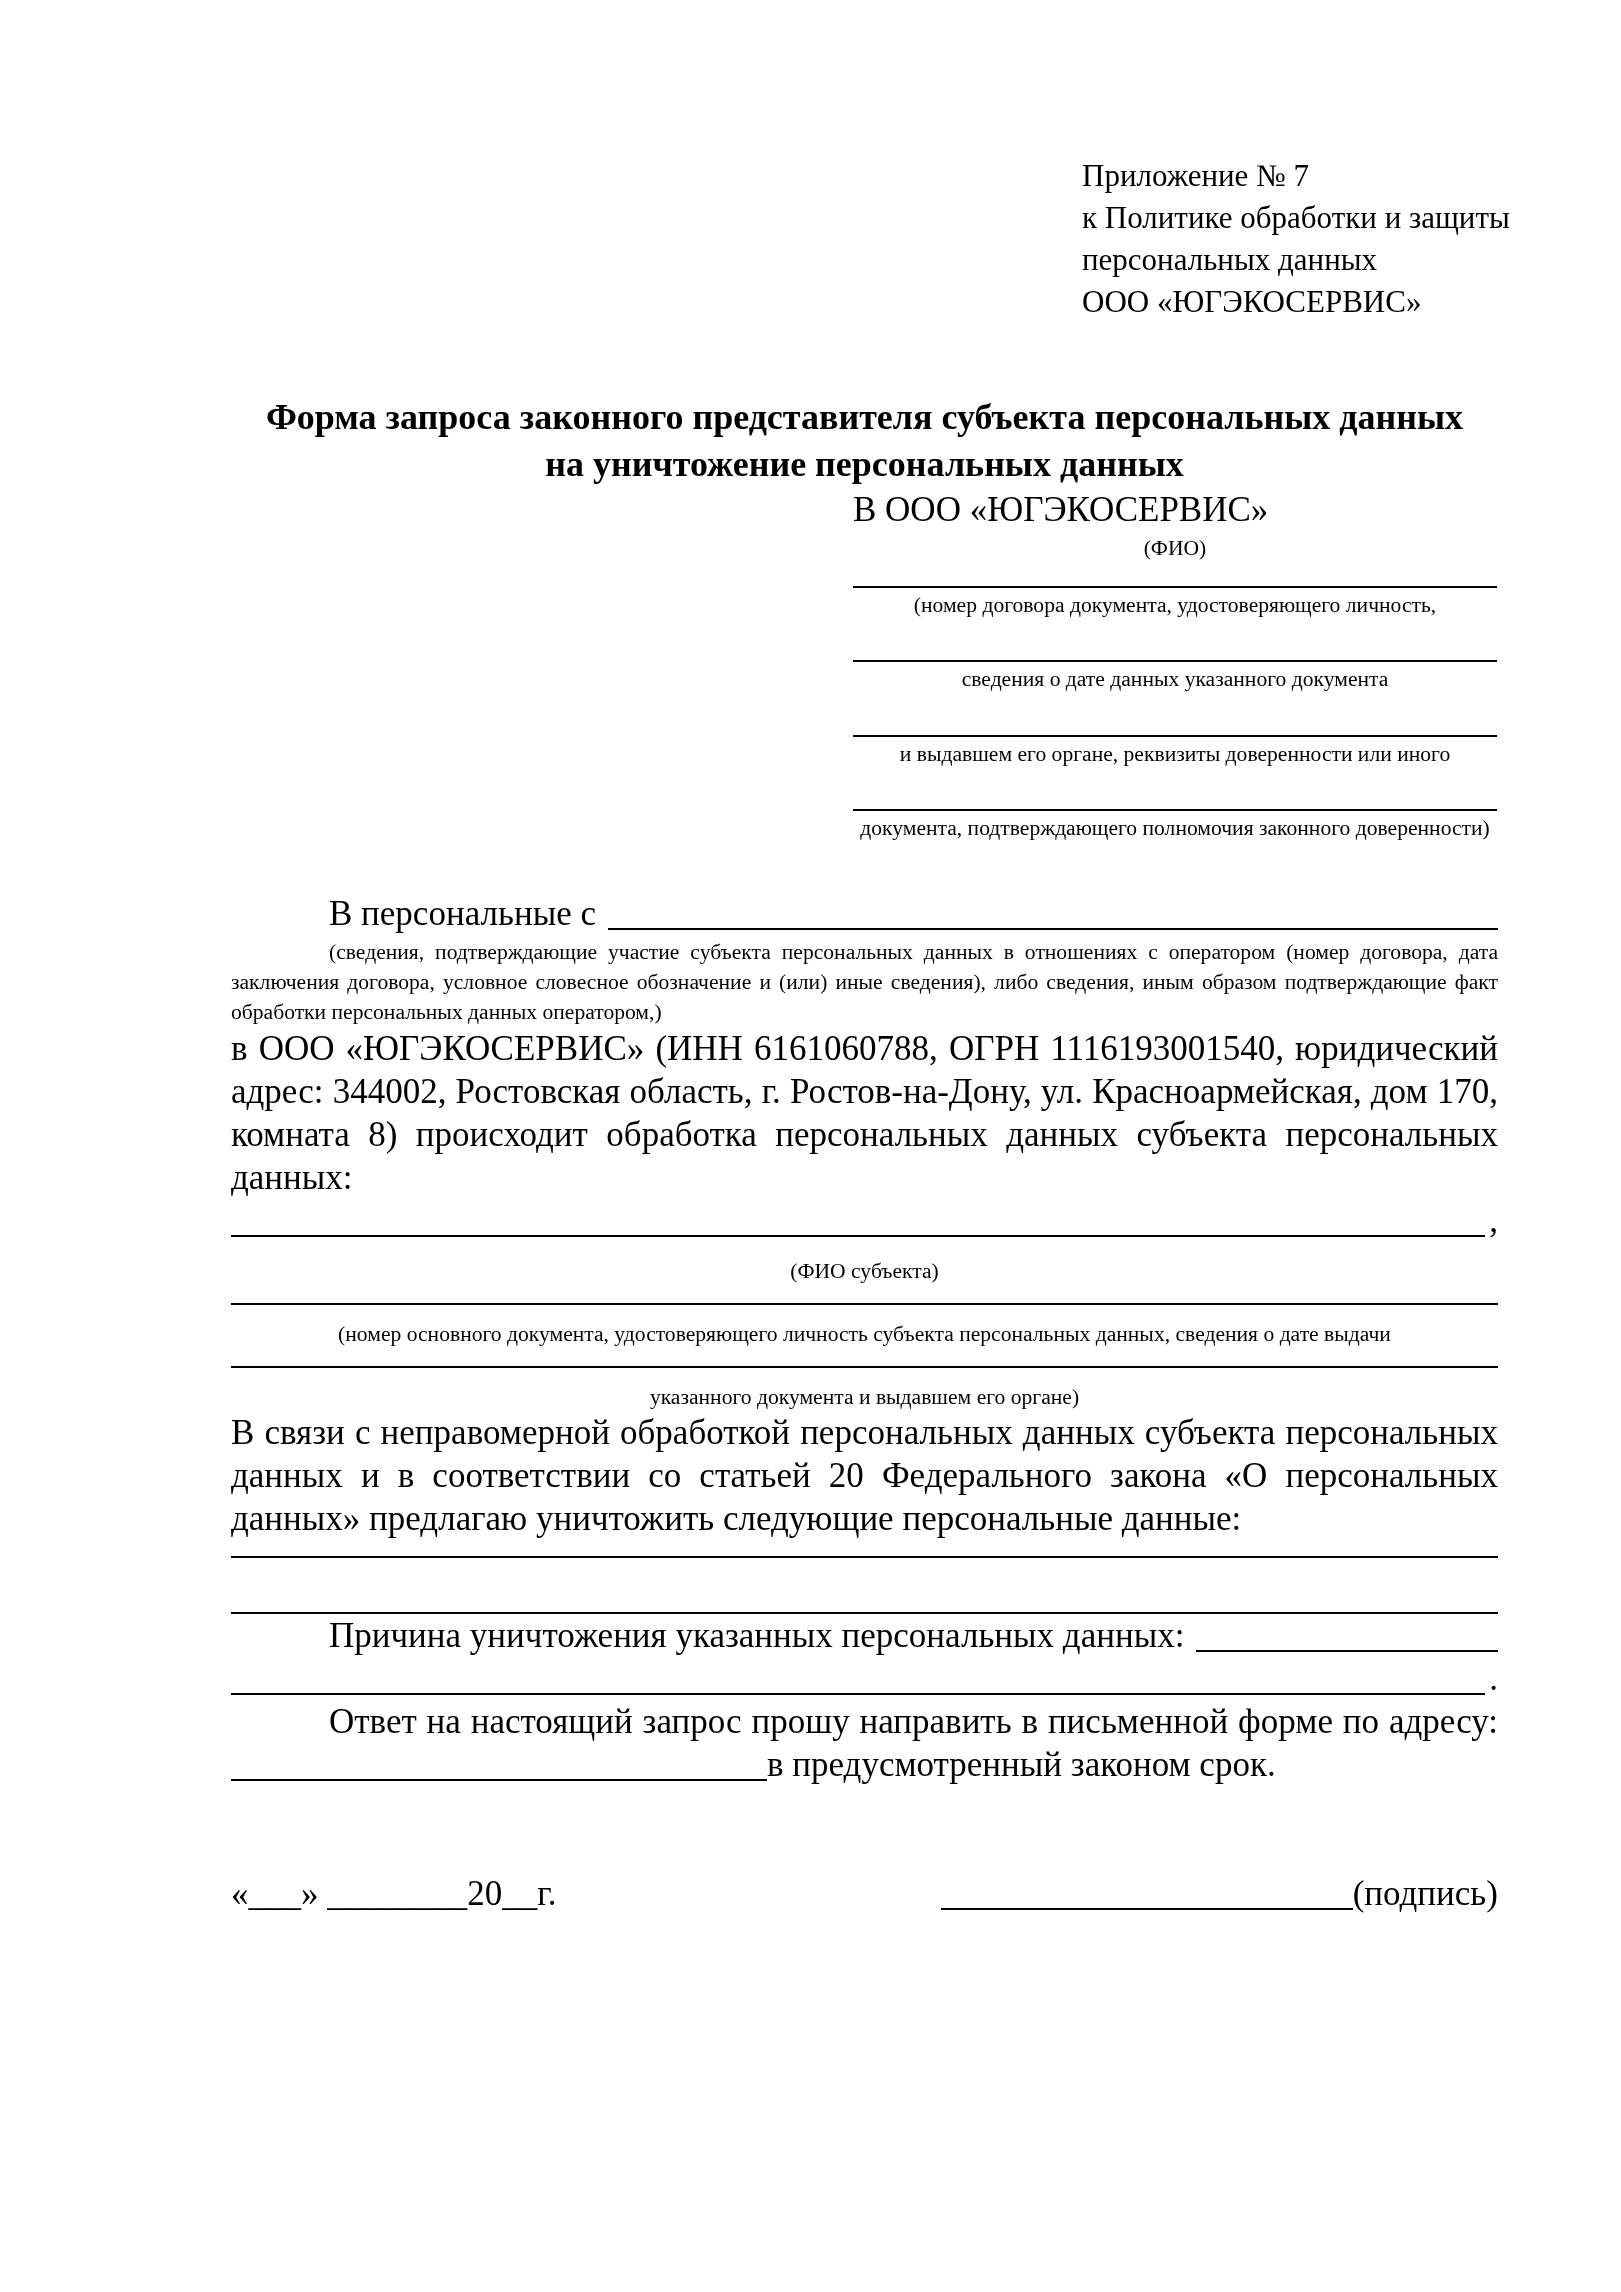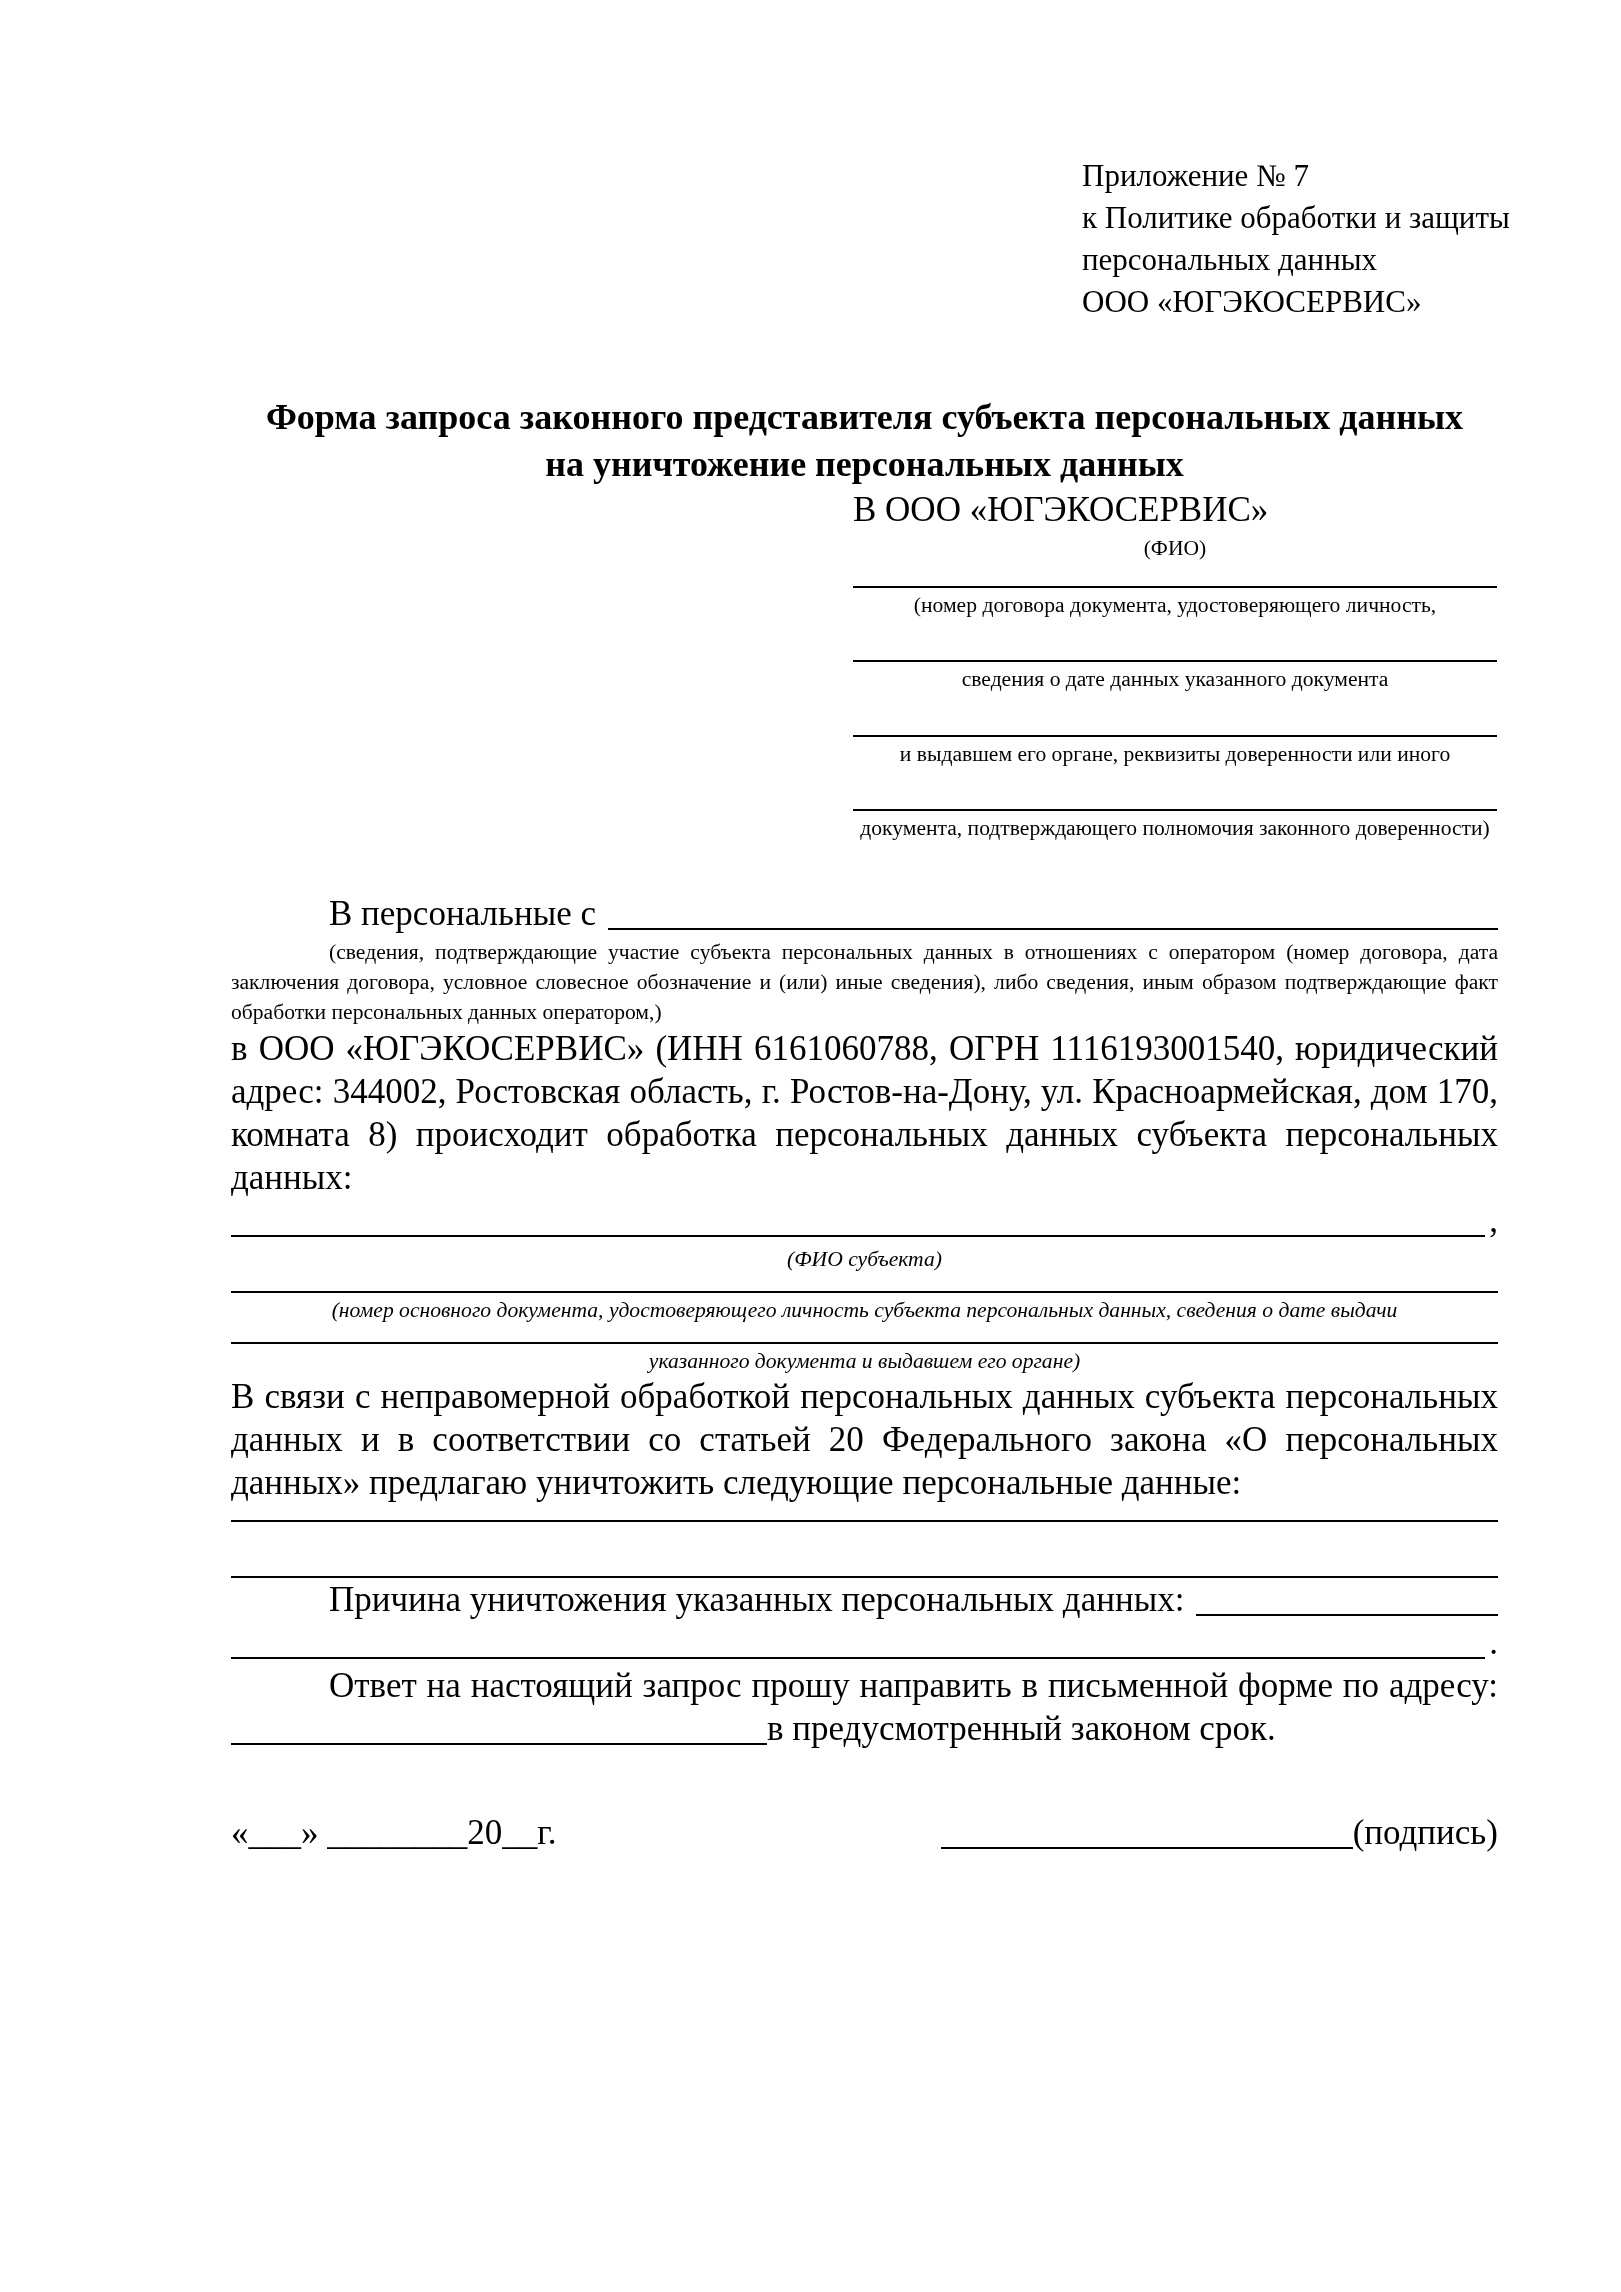--- a/index.html
+++ b/index.html
@@ -24,29 +24,29 @@
   .cap-center { text-align: center; }
   .addr .cap-center { white-space: nowrap; margin-left: -59px; margin-right: -59px; margin-top: 4px; text-align: center; }
   .u-line { border-bottom: 2.9px solid #000; height: 0; }
   .u-group { margin-top: 41px; }
   .u-group.first { margin-top: 23.5px; }
   
   .body { margin-top: 49px; font-size: 35px; line-height: 43px; }
   .indent { padding-left: 98px; }
   .cap-par { font-size: 21.6px; line-height: 30px; text-align: justify; text-indent: 98px; margin-top: 2px; }
   .p-just { text-align: justify; }
-  .body .cap-center { margin-top: 4px; line-height: 27.4px; font-style: italic; }
+  .body .cap-center { margin-top: 16px; line-height: 27.4px; }
   .mt14 { margin-top: 13.7px; }
   .mt18 { margin-top: 17.6px; }
   .mt55 { margin-top: 54px; }
   .nowrap { white-space: nowrap; }
   .p-answer { padding-left: 98px; white-space: nowrap; text-align: justify; text-align-last: justify; }
   .tail-fill { width: 536px; border-bottom: 2.9px solid #000; margin-bottom: 4.9px; flex: 0 0 auto; }
   
-  .footer-row { margin-top: 61px; display: flex; justify-content: space-between; align-items: flex-end; font-size: 35px; line-height: 43px; }
+  .footer-row { margin-top: 86px; display: flex; justify-content: space-between; align-items: flex-end; font-size: 35px; line-height: 43px; }
   .sig { display: flex; align-items: flex-end; }
   .sig-line { width: 412px; border-bottom: 2.9px solid #000; margin-bottom: 4.9px; }
 </style>
 </head>
 <body>
 
 <div class="page">
 
   <div class="appendix">
     <div>Приложение № 7</div>

